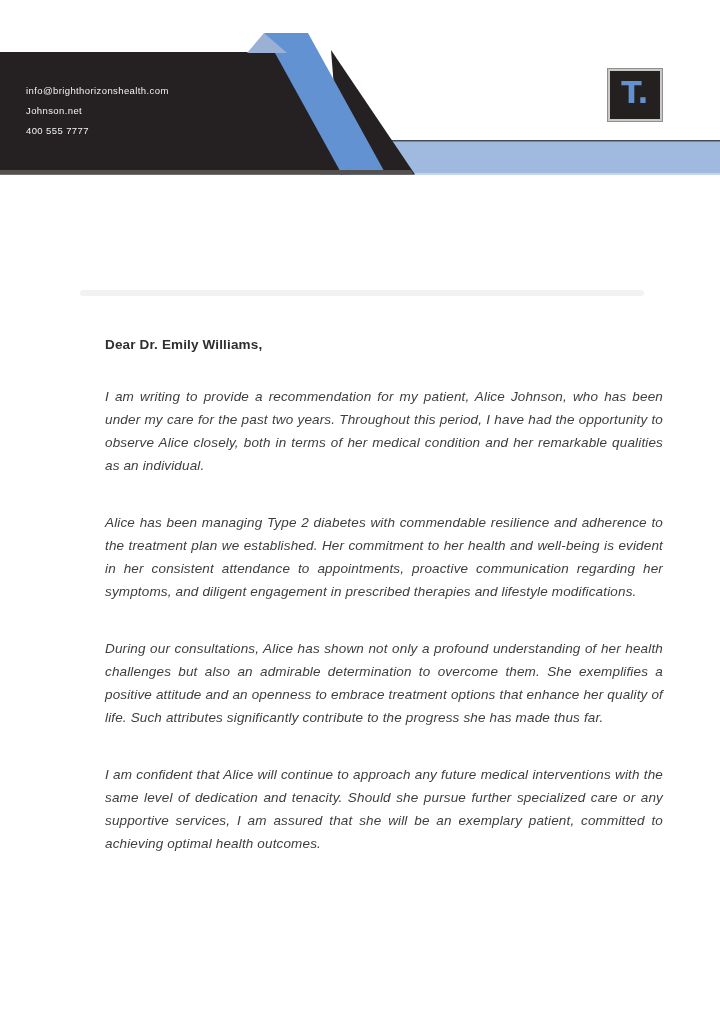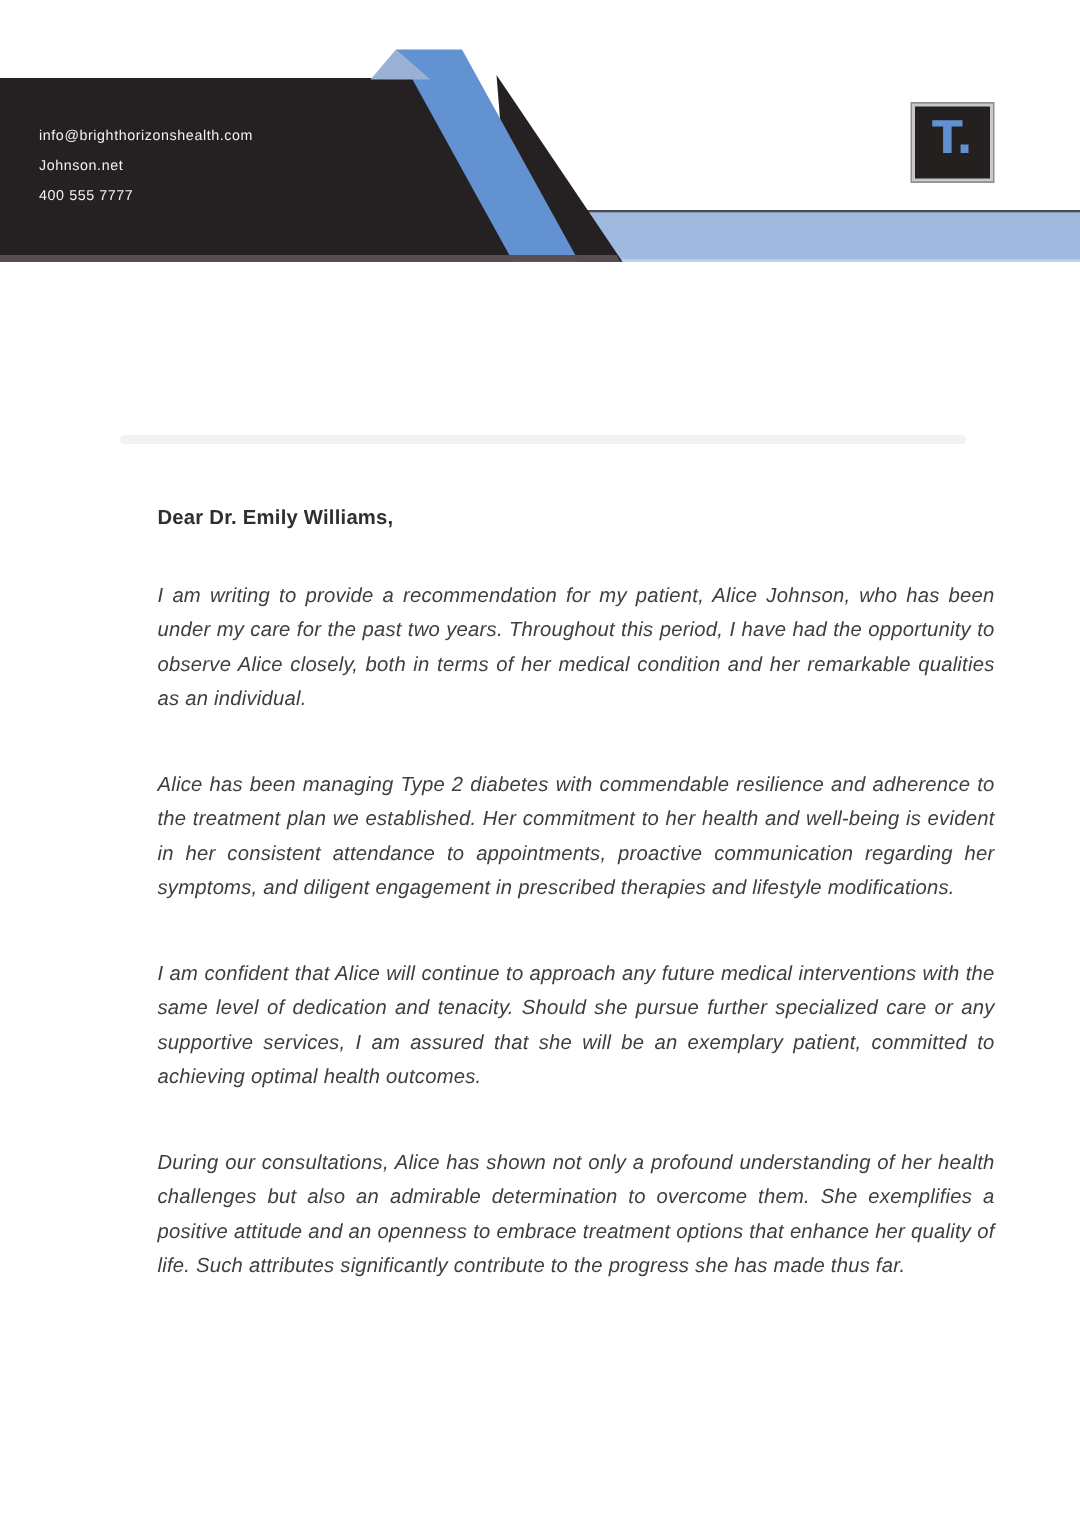--- a/index.html
+++ b/index.html
@@ -84,17 +84,17 @@
   <div class="logo-box">
     <span>T.</span>
   </div>
 
   <div class="title-divider"></div>
 
   <div class="letter-body">
     <p class="salutation">Dear Dr. Emily Williams,</p>
     <p class="para">I am writing to provide a recommendation for my patient, Alice Johnson, who has been under my care for the past two years. Throughout this period, I have had the opportunity to observe Alice closely, both in terms of her medical condition and her remarkable qualities as an individual.</p>
     <p class="para">Alice has been managing Type 2 diabetes with commendable resilience and adherence to the treatment plan we established. Her commitment to her health and well-being is evident in her consistent attendance to appointments, proactive communication regarding her symptoms, and diligent engagement in prescribed therapies and lifestyle modifications.</p>
+    <p class="para">During our consultations, Alice has shown not only a profound understanding of her health challenges but also an admirable determination to overcome them. She exemplifies a positive attitude and an openness to embrace treatment options that enhance her quality of life. Such attributes significantly contribute to the progress she has made thus far.</p>
     <p class="para">I am confident that Alice will continue to approach any future medical interventions with the same level of dedication and tenacity. Should she pursue further specialized care or any supportive services, I am assured that she will be an exemplary patient, committed to achieving optimal health outcomes.</p>
-    <p class="para">During our consultations, Alice has shown not only a profound understanding of her health challenges but also an admirable determination to overcome them. She exemplifies a positive attitude and an openness to embrace treatment options that enhance her quality of life. Such attributes significantly contribute to the progress she has made thus far.</p>
   </div>
 
 </div>
 
 </body></html>

